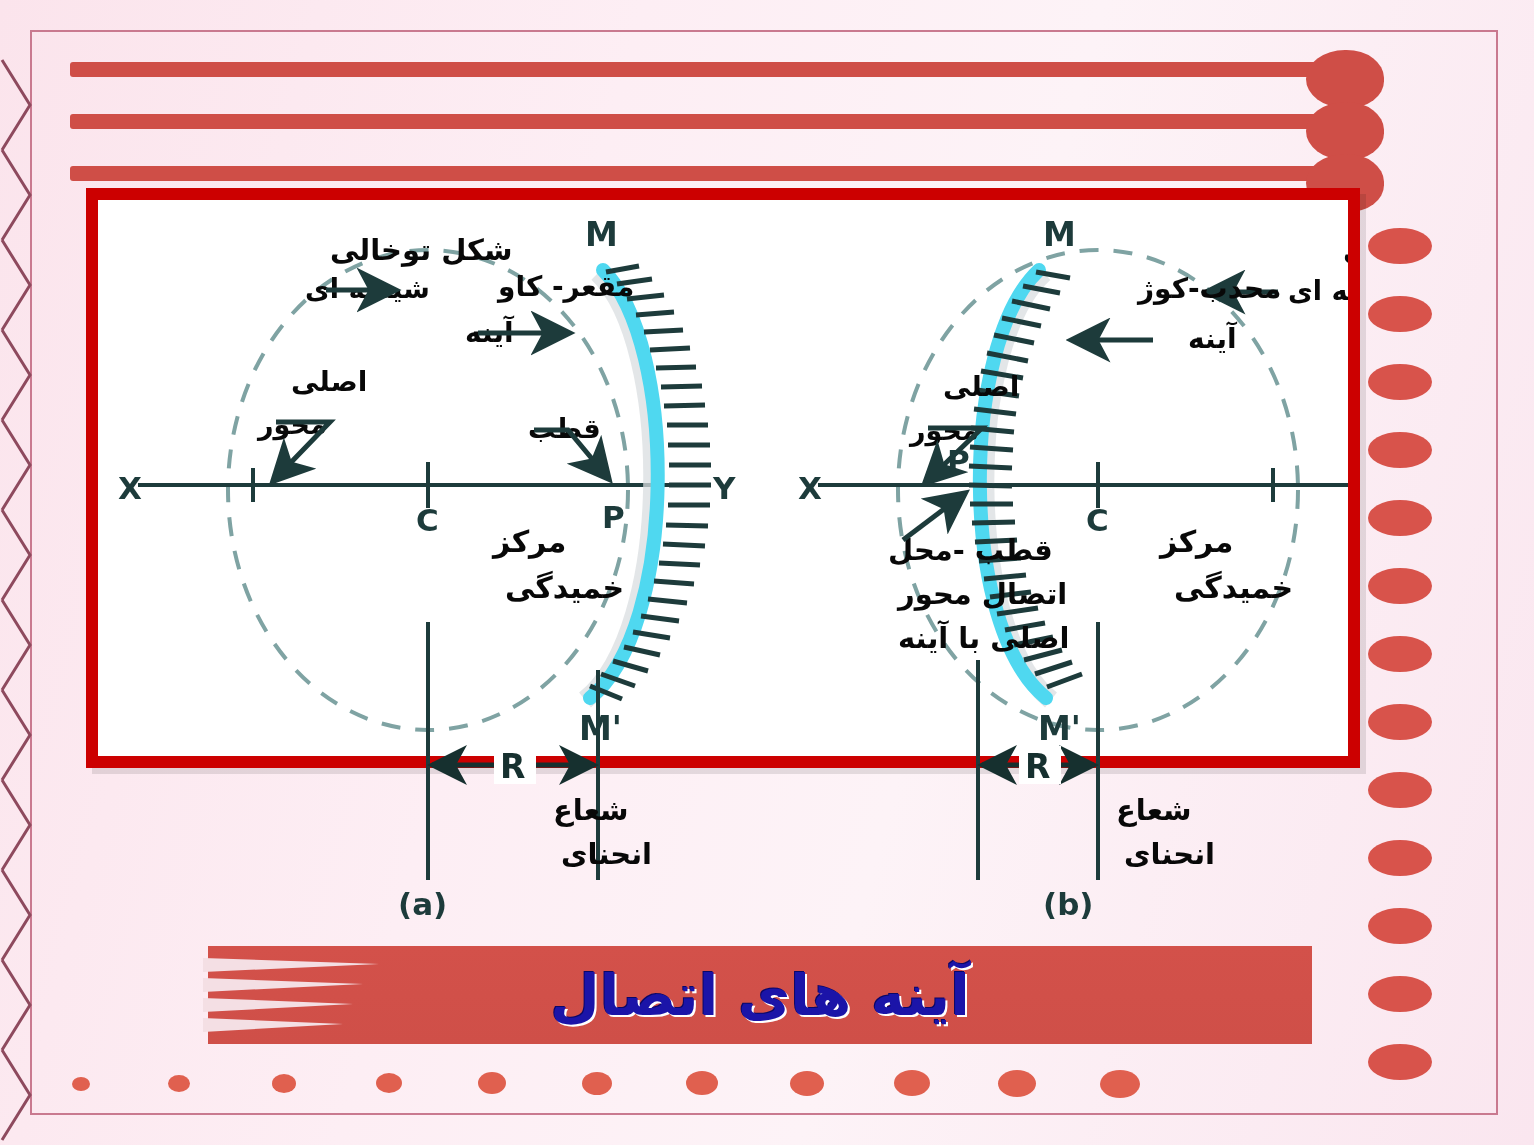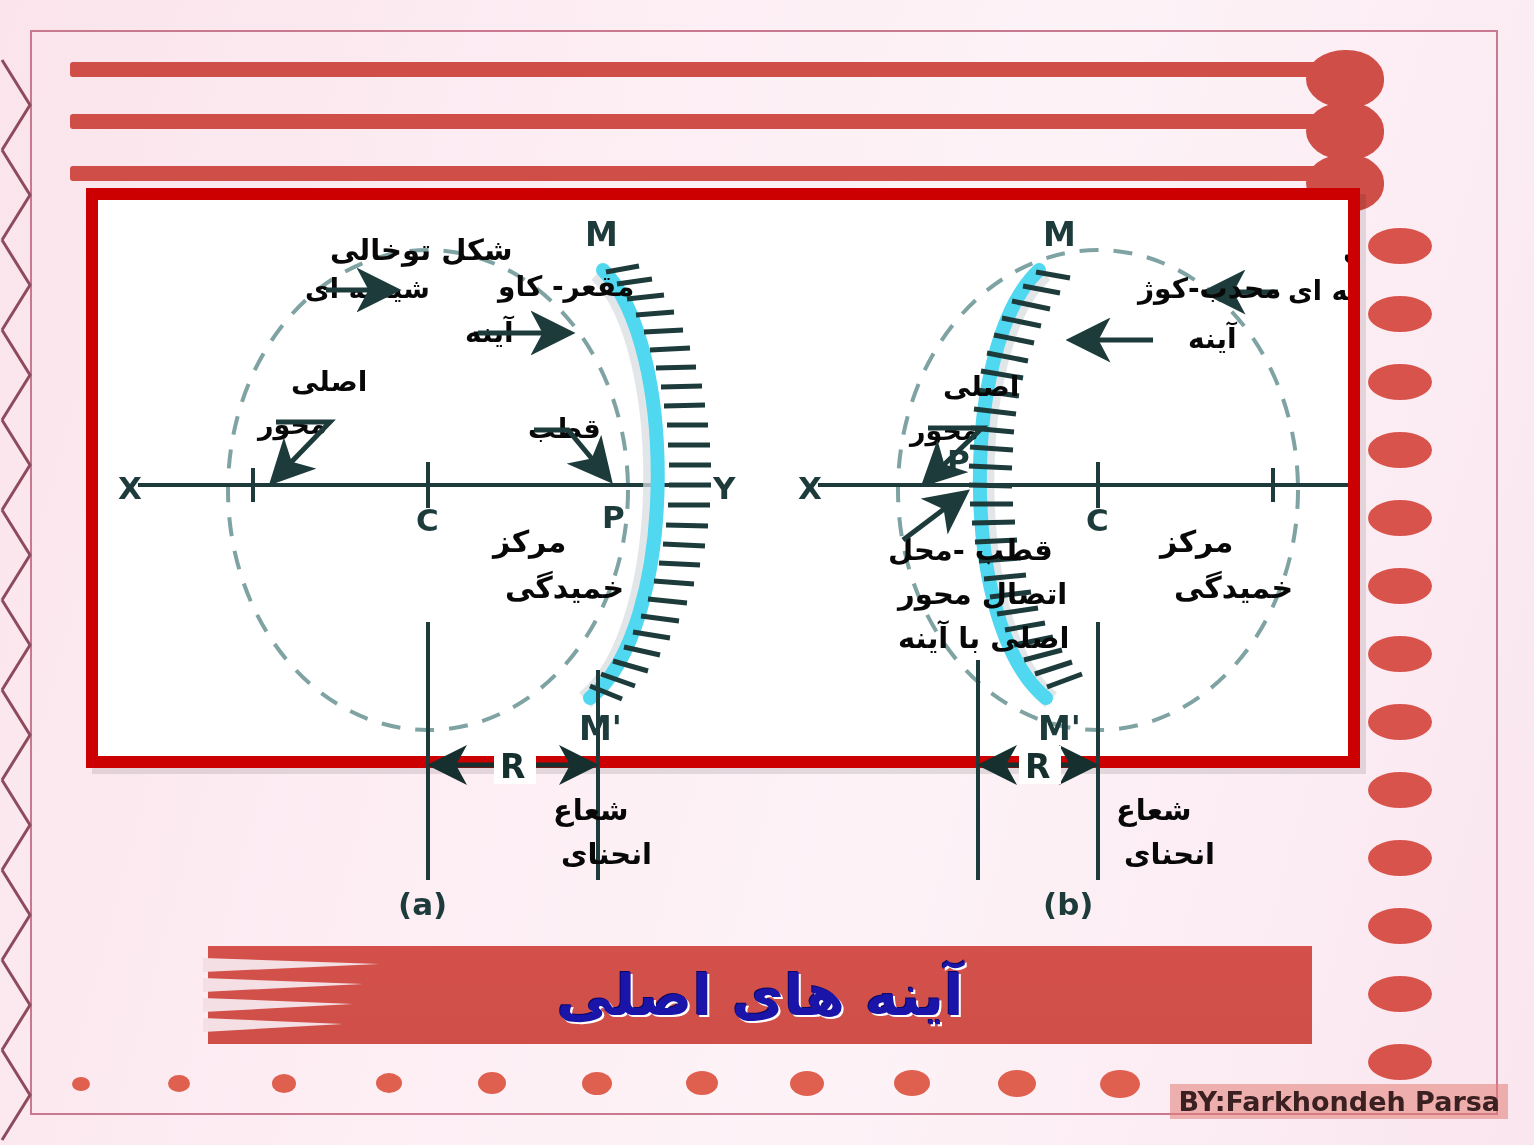--- a/index.html
+++ b/index.html
@@ -297,18 +297,17 @@
     </svg>
   </div>
 
   <div id="ribbon">
     <svg class="feather" viewBox="0 0 220 88" preserveAspectRatio="none">
       <path d="M0,6 L176,12 L0,20 Z" fill="#f4dfe4"></path>
       <path d="M0,26 L160,32 L0,40 Z" fill="#f4dfe4"></path>
       <path d="M0,46 L150,52 L0,60 Z" fill="#f4dfe4"></path>
       <path d="M0,66 L140,72 L0,80 Z" fill="#f4dfe4"></path>
     </svg>
-    <div id="title" class="fa">آینه های اصلی</div>
-  </div>
-
-  <div id="credit">BY:Farkhondeh Parsa</div>
+    <div id="title" class="fa">آینه های اتصال</div>
+  </div>
+
 
 </div>
 
 </body></html>

